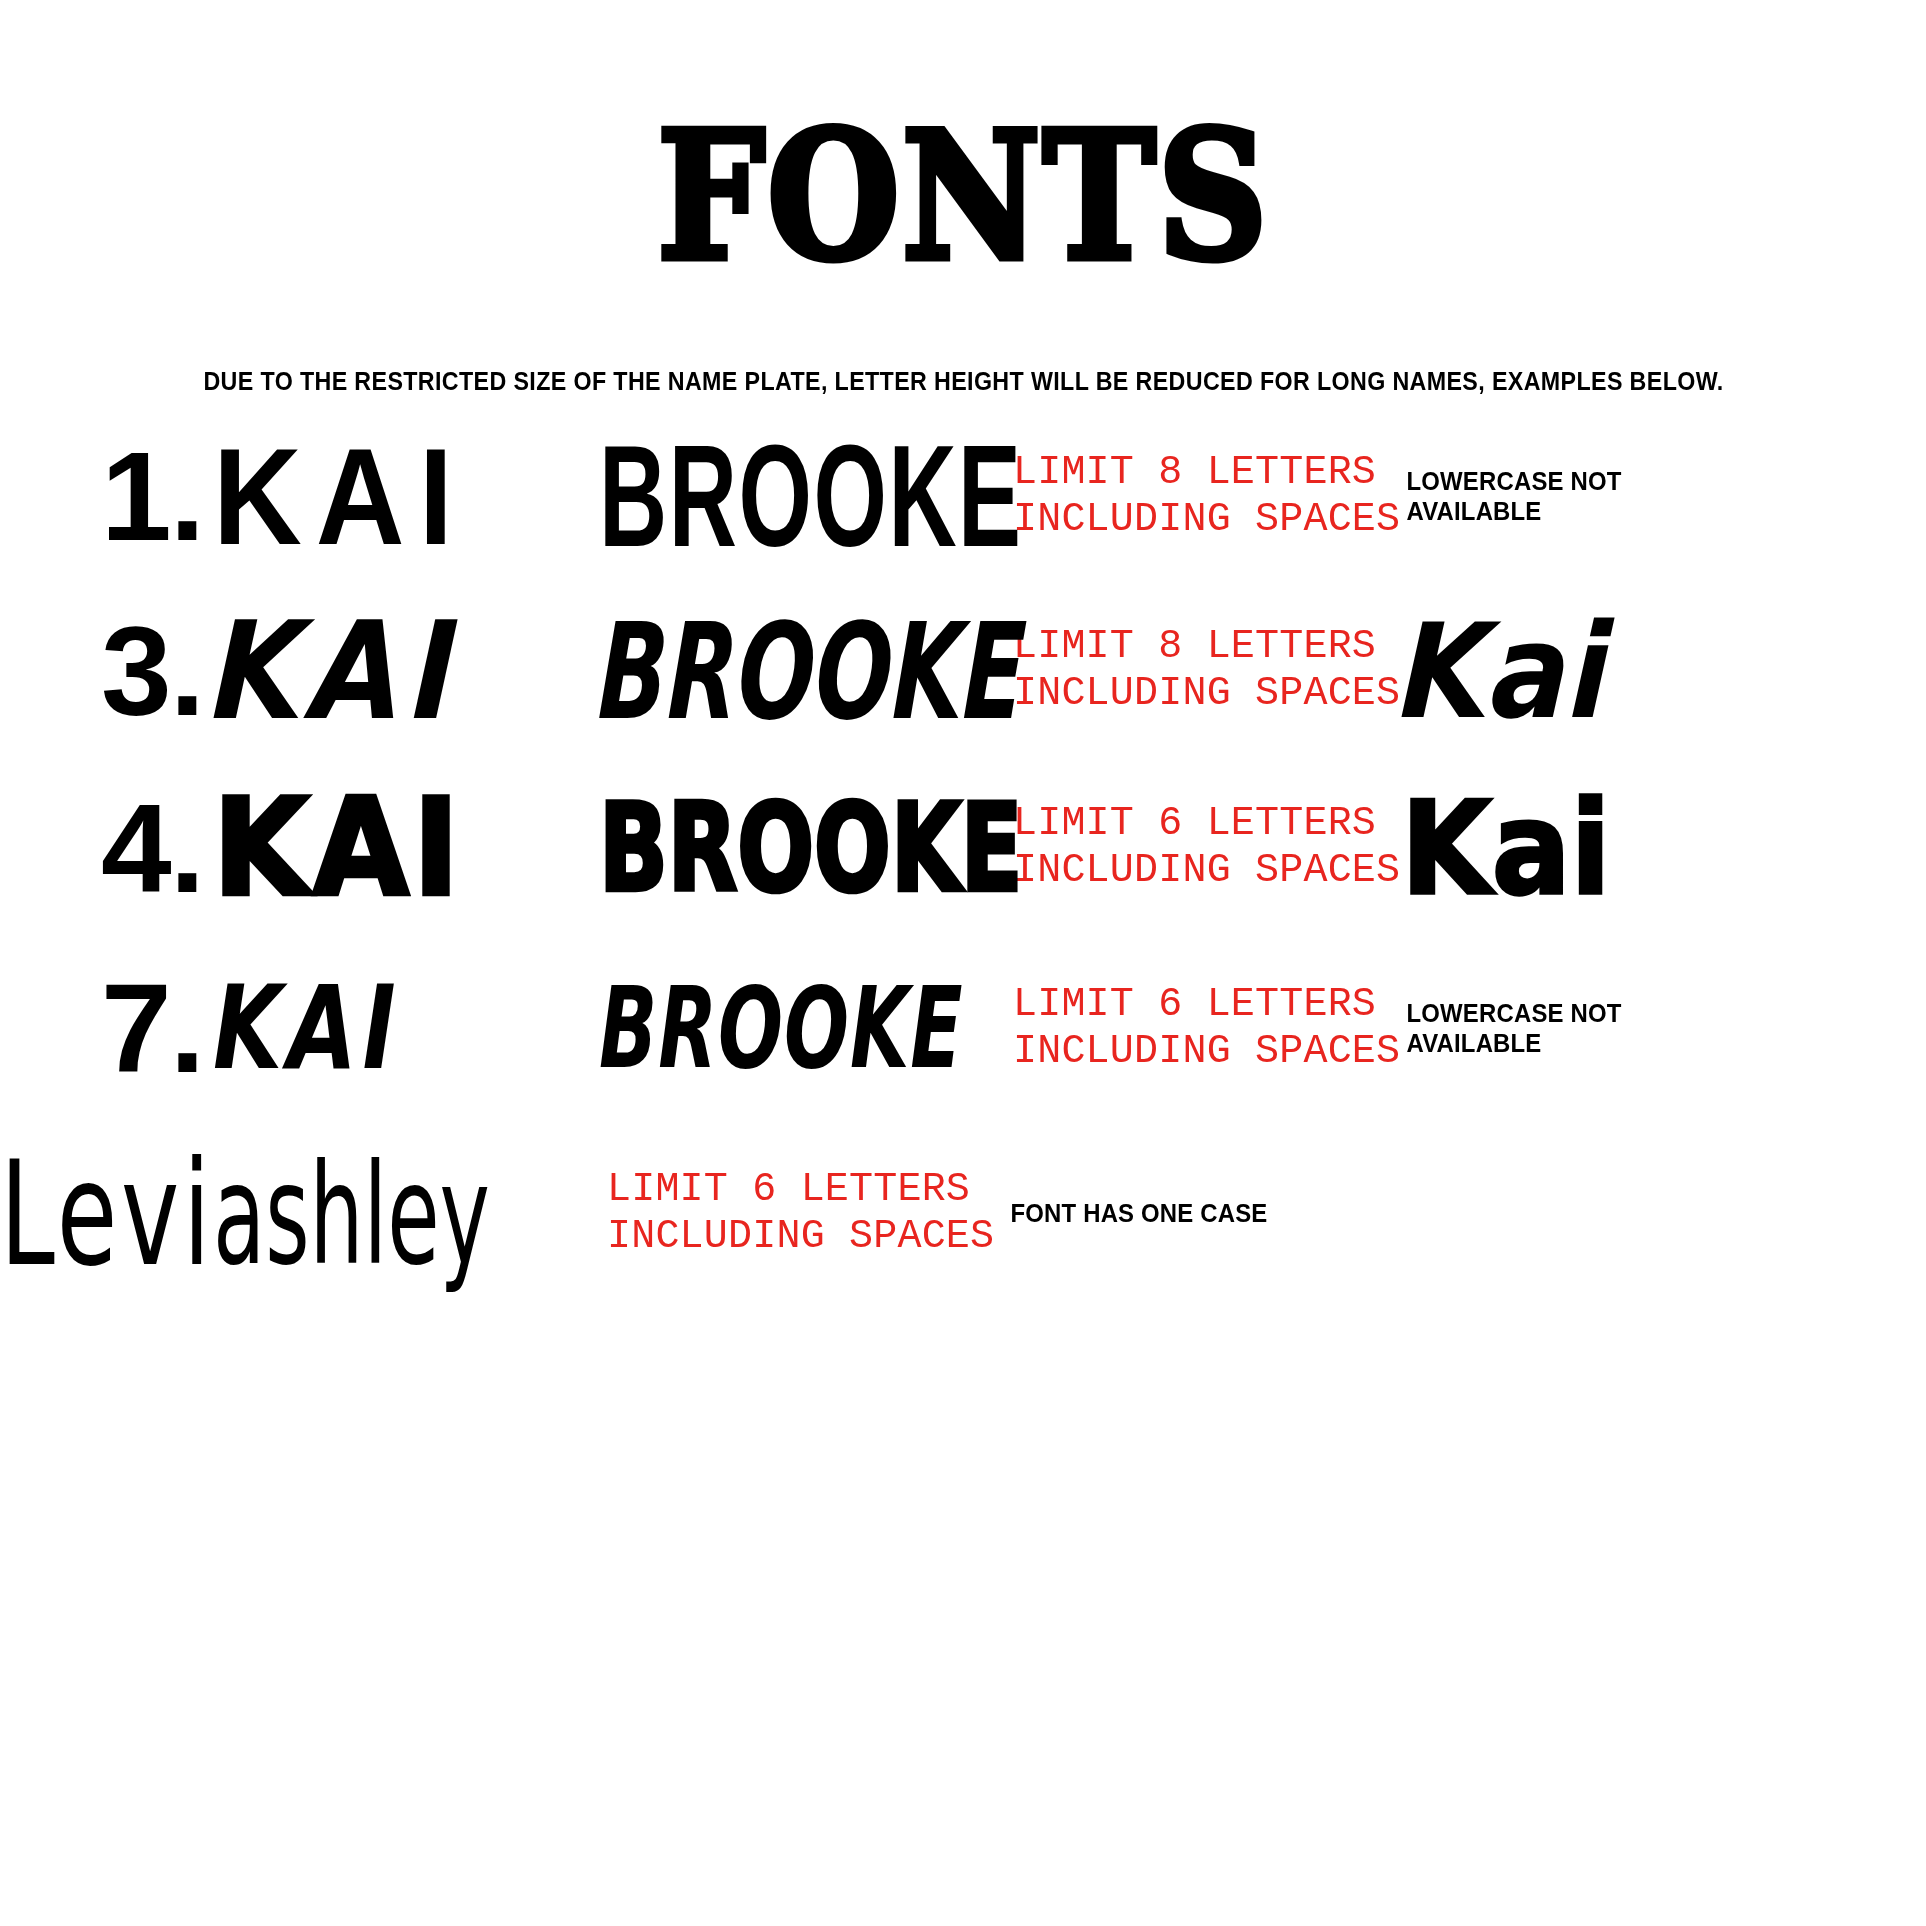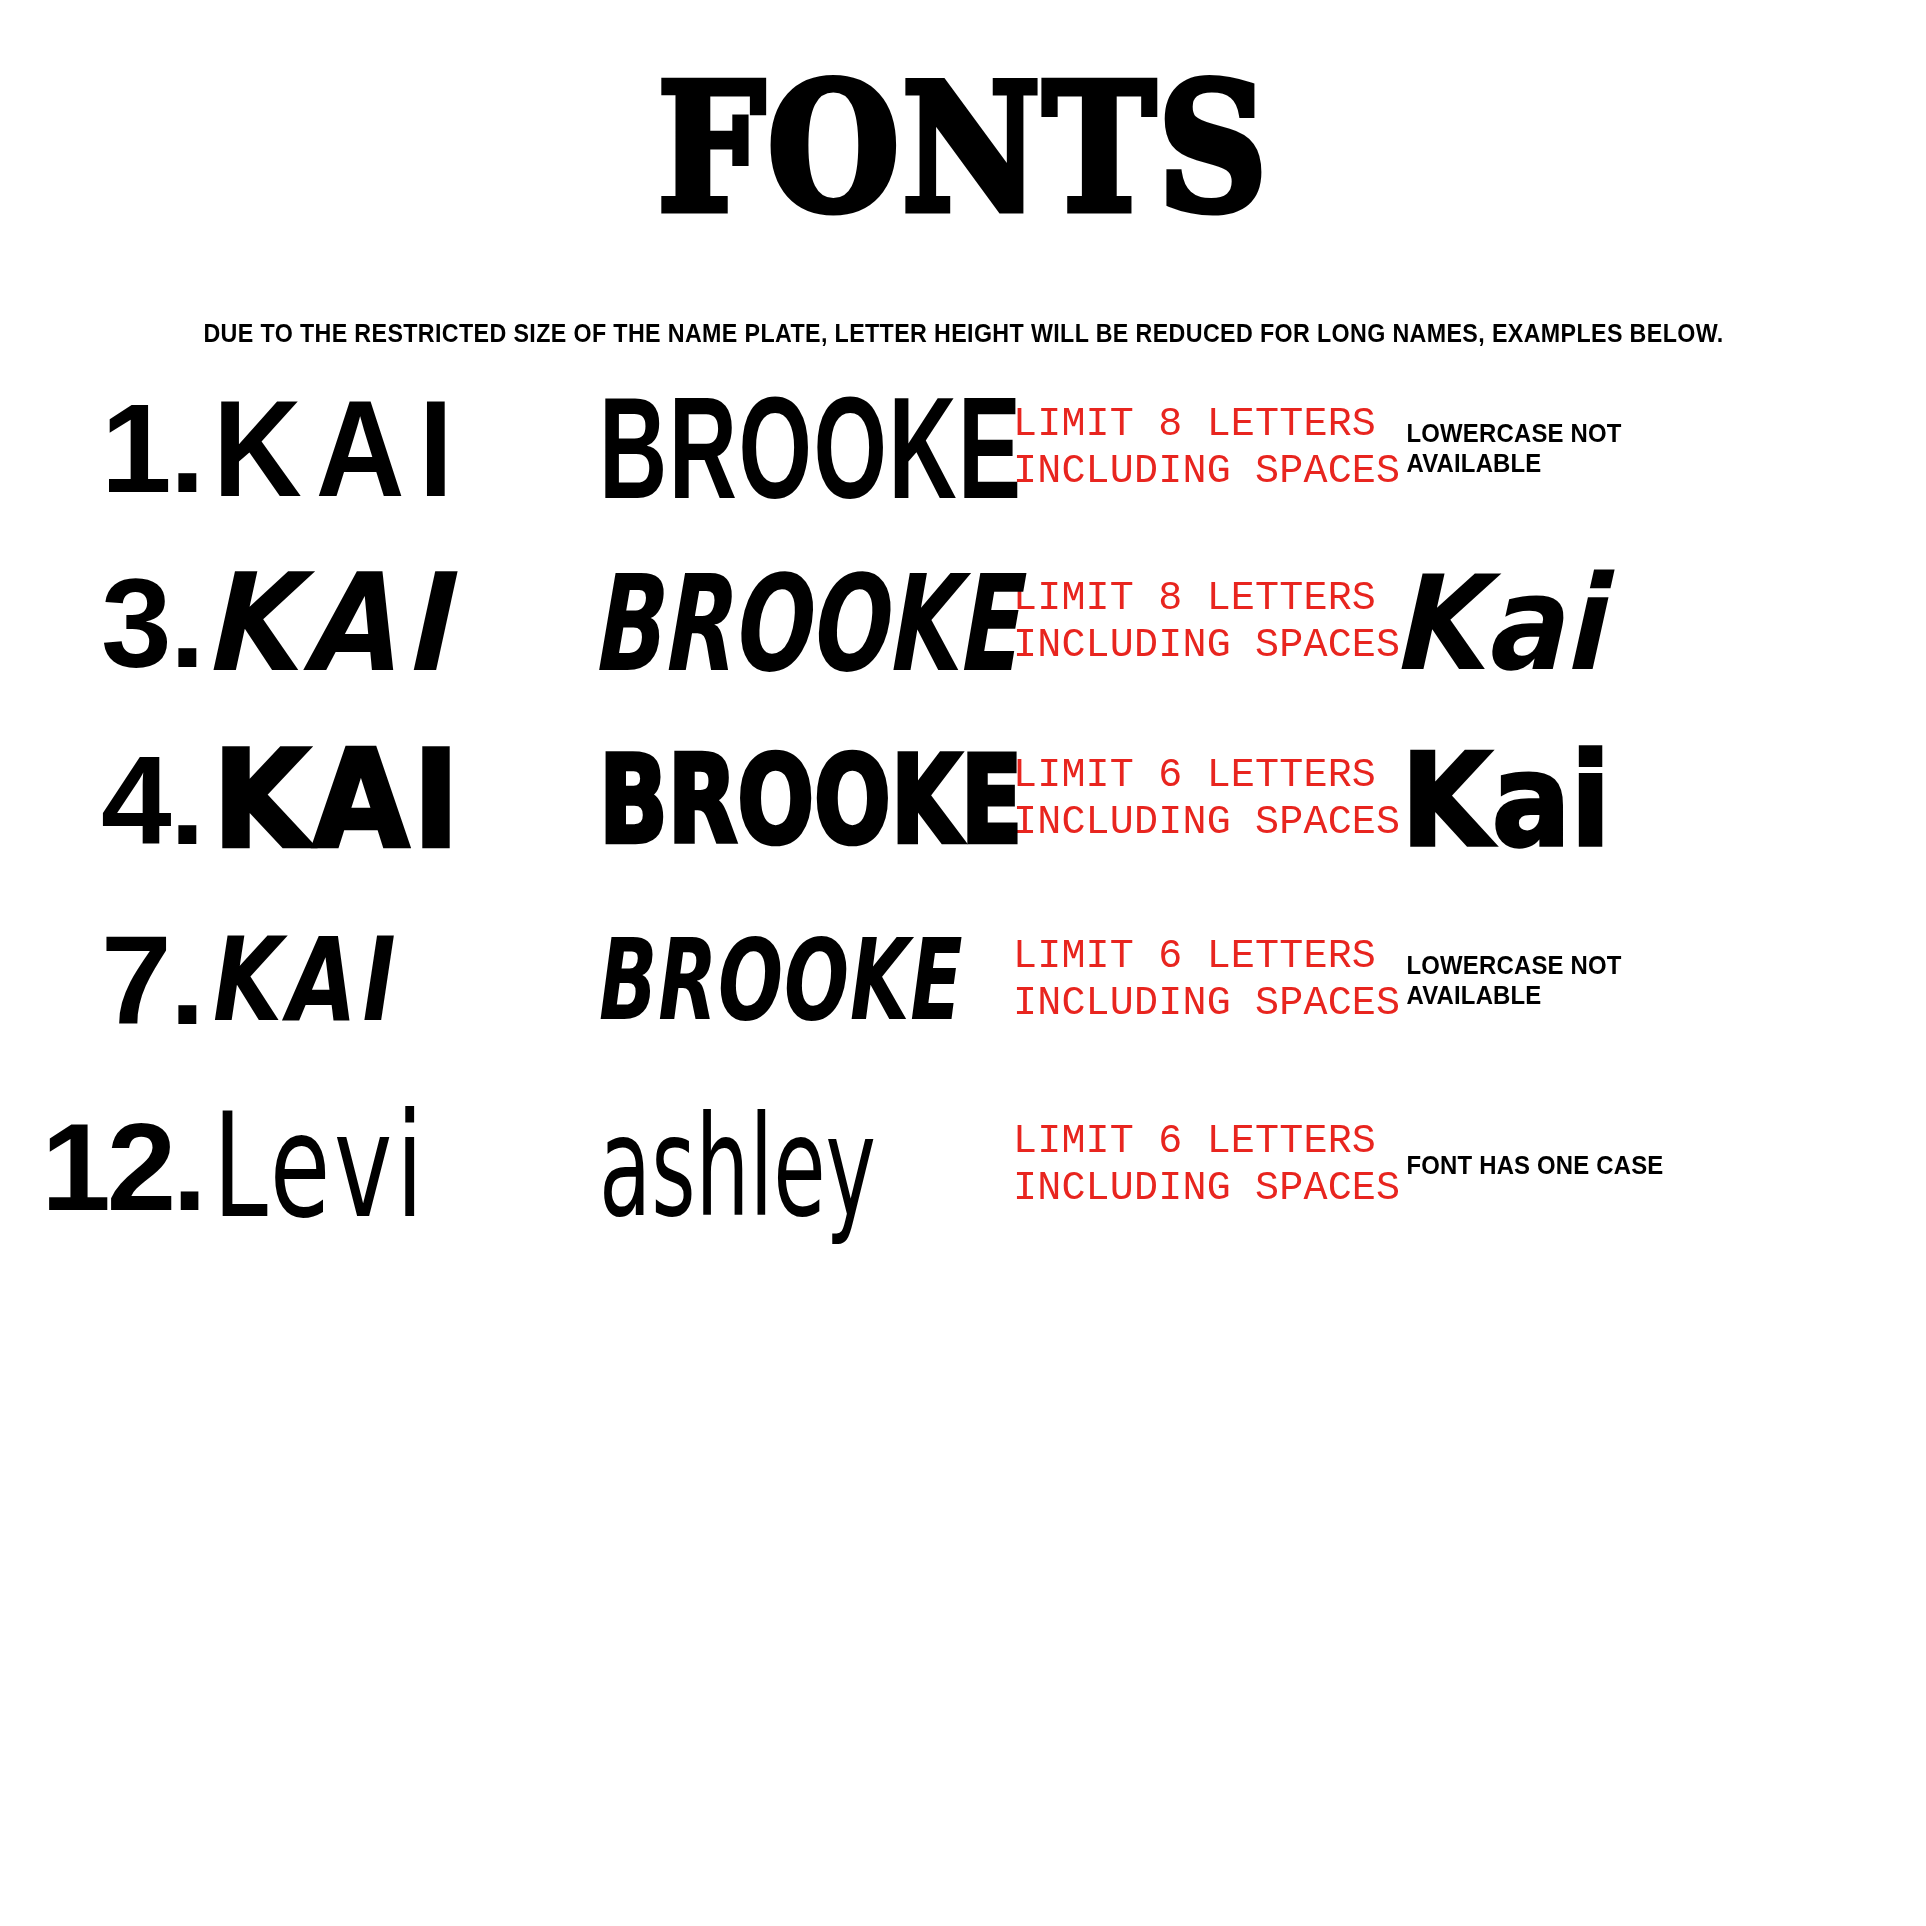--- a/index.html
+++ b/index.html
@@ -13,20 +13,21 @@
     font-family: "Liberation Sans", sans-serif;
     color: #000000;
     overflow: hidden;
     position: relative;
   }
 
   .page {
     position: relative;
     width: 1927px;
     height: 1537px;
+    margin-top: 48px;
   }
 
   
   .title {
     text-align: center;
     font-family: "DejaVu Serif", serif;
     font-weight: bold;
     font-size: 149px;
     letter-spacing: 2px;
     line-height: 1;
@@ -271,21 +272,20 @@
       <div class="sample-name f7-short">KAI</div>
       <div class="sample-long f7-long">BROOKE</div>
       <div class="limit">
         <div>LIMIT 6 LETTERS</div>
         <div>INCLUDING SPACES</div>
       </div>
       <div class="note note-right">LOWERCASE NOT AVAILABLE</div>
     </div>
 
     <div class="row row-12">
-      <div class="num num-12">12.</div>
       <div class="sample-name f12-short">Levi</div>
       <div class="sample-long f12-long">ashley</div>
       <div class="limit">
         <div>LIMIT 6 LETTERS</div>
         <div>INCLUDING SPACES</div>
       </div>
       <div class="note note-right">FONT HAS ONE CASE</div>
     </div>
 
   </div>

